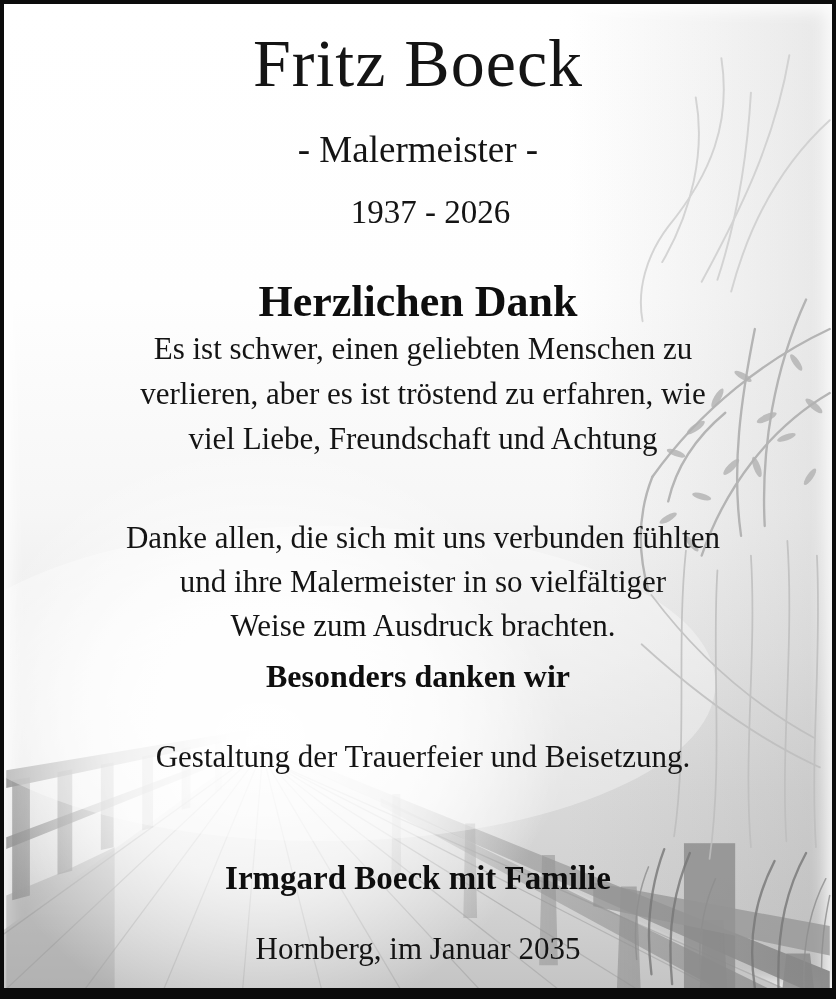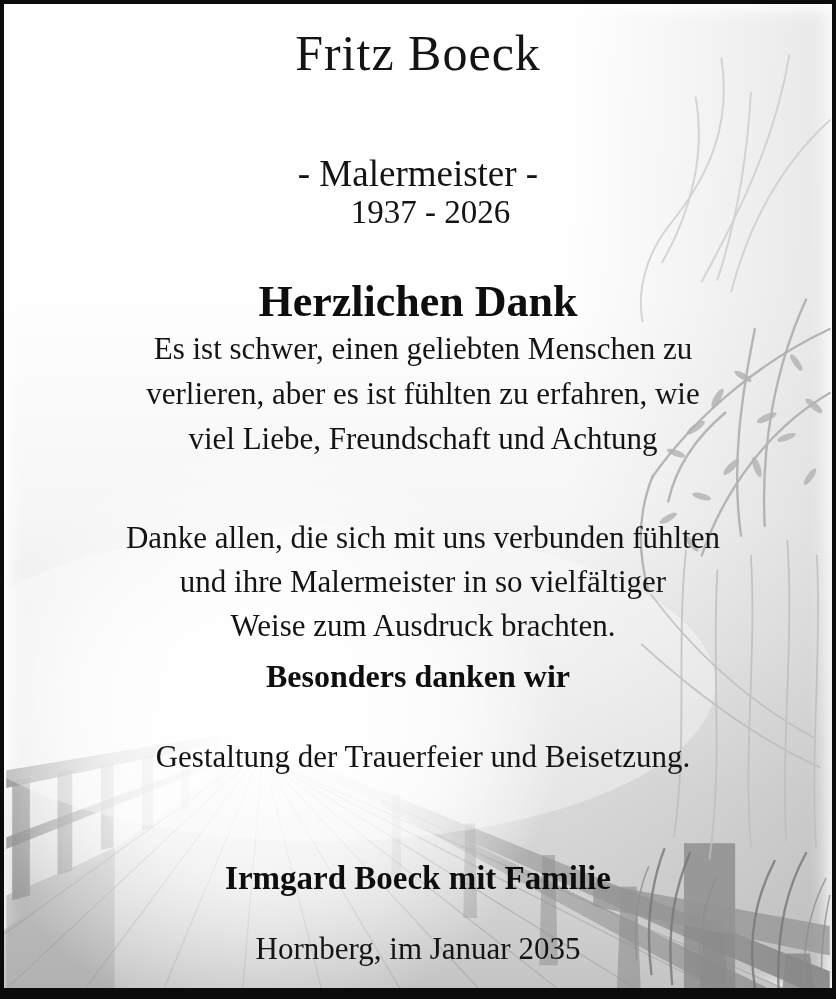--- a/index.html
+++ b/index.html
@@ -27,22 +27,22 @@
   .photo-base::after {
     content: ""; position: absolute; inset: 0;
     box-shadow: inset 0 0 16px 7px rgba(255,255,255,0.85);
   }
   .scene { position: absolute; inset: 0; width: 100%; height: 100%; }
   .textlayer { position: absolute; inset: 0; }
   .tline {
     position: absolute; left: 0; right: 0;
     text-align: center; white-space: nowrap;
   }
-  .name      { top: 20px;  font-size: 50px; letter-spacing: 1px; }
-  .subtitle  { top: 148px; font-size: 37px; }
+  .name      { top: 20px;  font-size: 68px; letter-spacing: 1px; }
+  .subtitle  { top: 124px; font-size: 37px; }
   .years     { top: 190px; font-size: 33px; padding-left: 25px; }
   .h-bold    { font-weight: bold; color: #0e0e0e; }
   .heading1  { top: 272px; font-size: 44px; }
   .body      { font-size: 31px; }
   .p1 { top: 322px; line-height: 45px; }
   .p2 { top: 512px; line-height: 44px; }
   .heading2  { top: 654px; font-size: 32px; }
   .p3 { top: 730px; line-height: 45px; }
   .signature { top: 856px; font-size: 33px; }
   .placedate { top: 927px; font-size: 31px; }
@@ -194,21 +194,21 @@
 
   <div class="textlayer">
     <div class="tline name">Fritz Boeck</div>
     <div class="tline subtitle">- Malermeister -</div>
     <div class="tline years">1937 - 2026</div>
 
     <div class="tline heading1 h-bold">Herzlichen Dank</div>
 
     <div class="pblock body p1">
       <div>Es ist schwer, einen geliebten Menschen zu</div>
-      <div>verlieren, aber es ist fühlten zu erfahren, wie</div>
+      <div>verlieren, aber es ist tröstend zu erfahren, wie</div>
       <div>viel Liebe, Freundschaft und Achtung</div>
     </div>
 
     <div class="pblock body p2">
       <div>Danke allen, die sich mit uns verbunden fühlten</div>
       <div>und ihre Malermeister in so vielfältiger</div>
       <div>Weise zum Ausdruck brachten.</div>
     </div>
 
     <div class="tline heading2 h-bold">Besonders danken wir</div>

